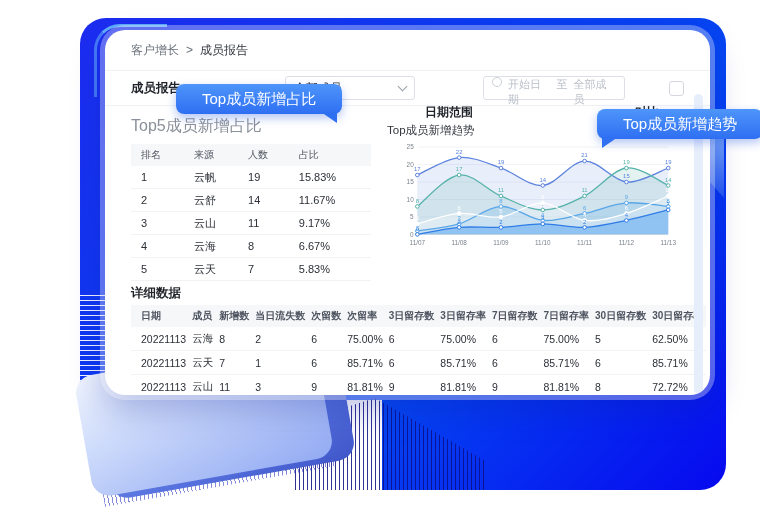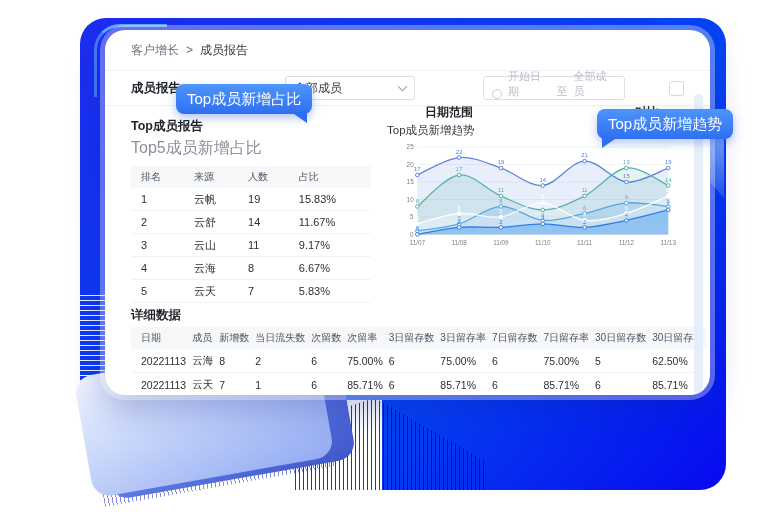--- a/index.html
+++ b/index.html
@@ -72,21 +72,21 @@
   .select{
     margin-left:auto;width:112px;height:22px;border:1px solid #dcdfe5;border-radius:3px;
     display:flex;align-items:center;justify-content:space-between;
     padding:0 8px;color:#33373d;background:#fff;cursor:pointer;
   }
   .chev{width:6px;height:6px;border-right:1.4px solid #9aa0a8;border-bottom:1.4px solid #9aa0a8;
     transform:rotate(45deg);margin-top:-3px;}
   .range-label,.compare-label{font-weight:bold;color:#1f2329;margin-top:48px;}
   .date-input{
     width:124px;height:22px;border:1px solid #dcdfe5;border-radius:3px;
-    display:flex;align-items:flex-end;gap:6px;padding:0 8px;
+    display:flex;align-items:flex-start;gap:6px;padding:0 8px;
     color:#b9bfc8;font-size:11px;background:#fff;
   }
   .clock-dot{width:8px;height:8px;border:1.2px solid #ccd1d8;border-radius:50%;flex:none;}
   .checkbox{width:13px;height:13px;border:1px solid #d4d8de;border-radius:3px;background:#fff;cursor:pointer;}
   
   .content{padding:8px 26px 0;}
   .grid{display:flex;gap:16px;}
   .left-col{width:240px;flex:none;}
   .sec-title{font-weight:bold;font-size:12.5px;color:#1f2329;margin:4px 0 3px;}
   .sec-sub{font-size:16px;color:#8a9099;margin:2px 0 7px;}
@@ -97,34 +97,34 @@
   }
   .top5 td{
     font-size:11px;color:#2b2f36;padding:3.5px 6px;border-bottom:1px solid #f1f2f4;white-space:nowrap;
   }
   .top5 th:first-child,.top5 td:first-child{padding-left:10px;}
   .chart-col{flex:1;min-width:0;}
   .chart-title{font-size:11.5px;color:#33373d;margin:9px 0 0;}
   .chart-col svg{display:block;width:100%;height:120px;}
   .detail{margin-top:4px;}
   .detail-table th{
-    background:#f6f7f9;color:#4e5560;font-weight:normal;font-size:10px;
+    background:#f6f7f9;color:#4e5560;font-weight:bold;font-size:10px;
     text-align:left;padding:4px 3px;white-space:nowrap;
   }
   .detail-table td{
     font-size:10.5px;color:#2b2f36;padding:4.5px 3px;border-bottom:1px solid #f1f2f4;white-space:nowrap;
   }
   .detail-table th:first-child,.detail-table td:first-child{padding-left:10px;}
   .panel-scroll{
     position:absolute;right:7px;top:64px;width:9px;height:300px;
     background:#e7eefb;border-radius:5px;
   }
   
   .callout{
-    position:absolute;height:30px;line-height:30px;padding:0 11px;
+    position:absolute;height:30px;line-height:30px;padding:0 26px;
     background:linear-gradient(180deg,#4e95fa,#2e6ff2);
     color:#fff;font-size:15px;border-radius:8px;white-space:nowrap;
     box-shadow:0 4px 10px rgba(40,90,220,.35);
   }
   .callout-left{left:176px;top:84px;}
   .callout-left::after{
     content:'';position:absolute;right:5px;bottom:-9px;width:0;height:0;
     border-left:16px solid transparent;border-top:11px solid #2e6ff2;
   }
   .callout-right{left:597px;top:109px;}
@@ -165,21 +165,20 @@
       <span>至</span>
       <span>全部成员</span>
     </div>
     <span class="compare-label">对比</span>
     <span class="checkbox"></span>
   </div>
 
   <div class="content">
     <div class="grid">
       <div class="left-col">
-        <div class="sec-title">Top成员报告</div>
         <div class="sec-sub">Top5成员新增占比</div>
         <table class="top5" id="top5Table">
             <thead>
               <tr>
                 <th>排名</th>
                 <th>来源</th>
                 <th>人数</th>
                 <th>占比</th>
               </tr>
             </thead>

